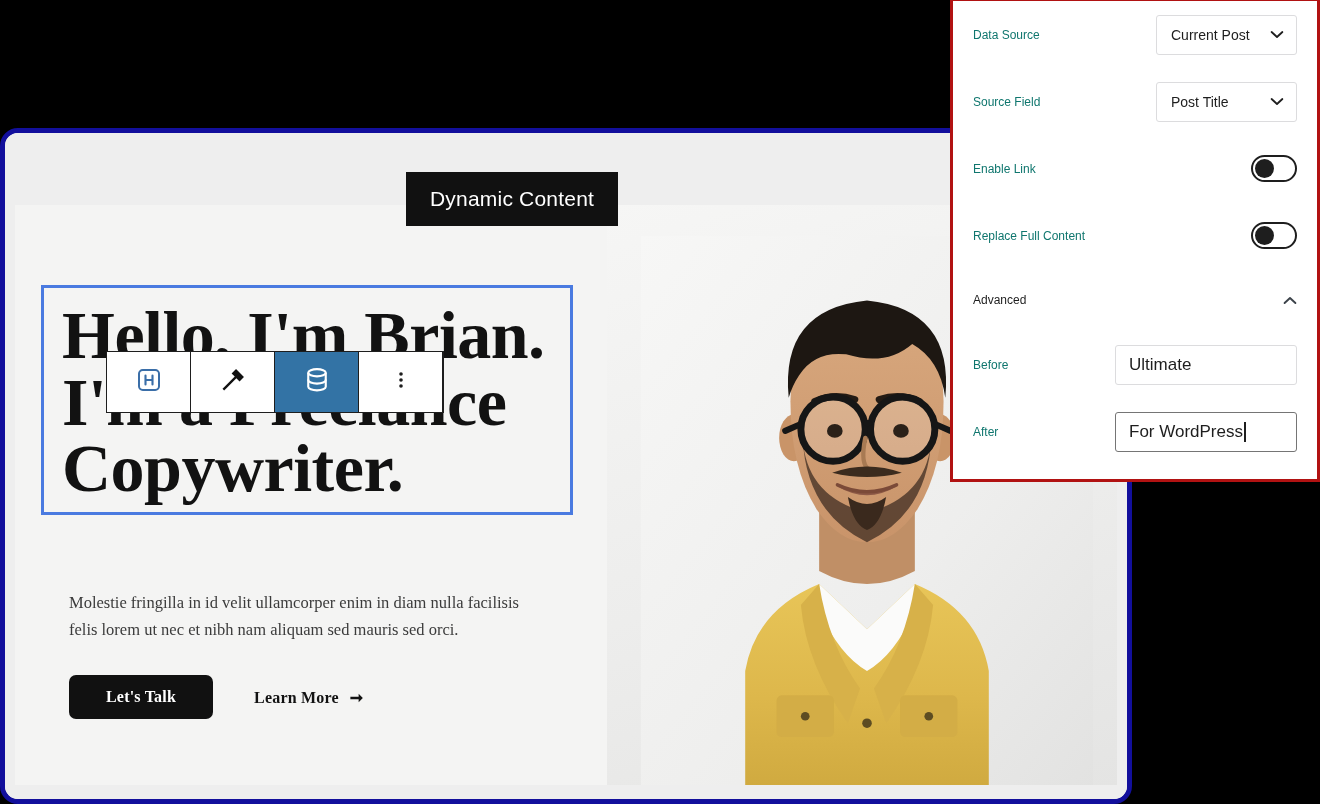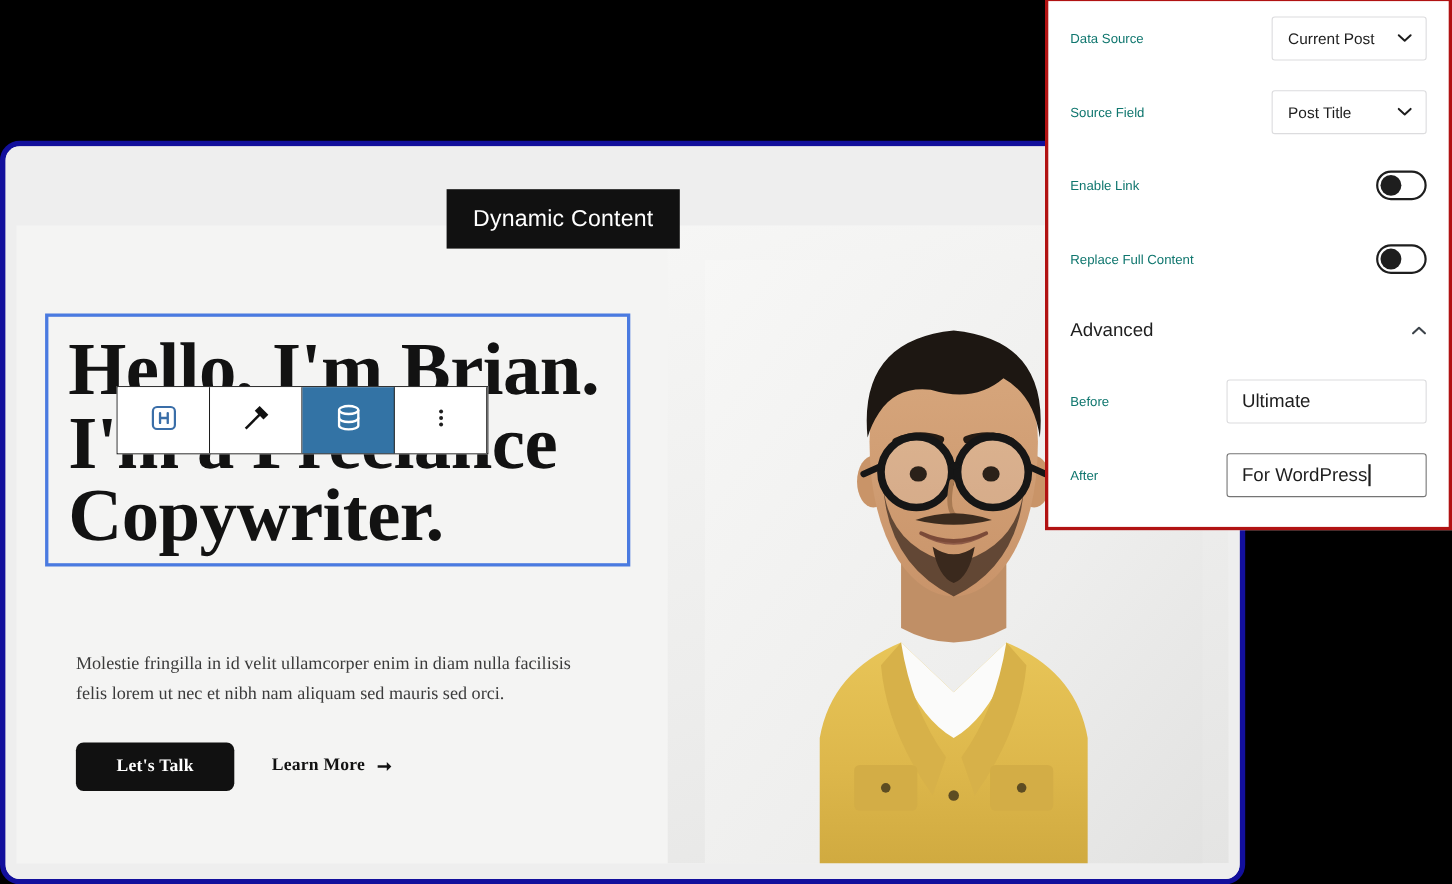--- a/index.html
+++ b/index.html
@@ -84,23 +84,24 @@
     border-radius: 7px;
     cursor: pointer;
     letter-spacing: 0.2px;
   }
   .btn-link {
     font-family: "Liberation Serif", "DejaVu Serif", serif;
     font-weight: 700;
     font-size: 16px;
     color: #121212;
     text-decoration: none;
-    display: flex; align-items: flex-start; gap: 11px;
+    display: flex; align-items: flex-end; gap: 11px;
     cursor: pointer;
     letter-spacing: 0.2px;
+    margin-left: 7px;
   }
 
   
   .hero-photo {
     position: absolute;
     right: -10px; top: 0;
     width: 520px; height: 100%;
     overflow: hidden;
     background: linear-gradient(160deg,#f6f6f5 0%, #ededec 55%, #e4e4e3 100%);
   }
@@ -187,21 +188,21 @@
     left: 2px; top: 2px;
     width: 19px; height: 19px;
     border-radius: 50%;
     background: #1e1e1e;
   }
   .section-head {
     display: flex; align-items: center; justify-content: space-between;
     height: 62px;
     cursor: pointer;
   }
-  .section-head .row-label { font-size: 17px; color: #1e1e1e; }
+  .section-head .row-label { font-size: 12px; color: #1e1e1e; }
   .text-input {
     width: 182px; height: 40px;
     border: 1px solid #dcdcde;
     border-radius: 3px;
     background: #ffffff;
     display: flex; align-items: center;
     padding: 0 13px;
     font-size: 17px;
     color: #1e1e1e;
     cursor: text;

